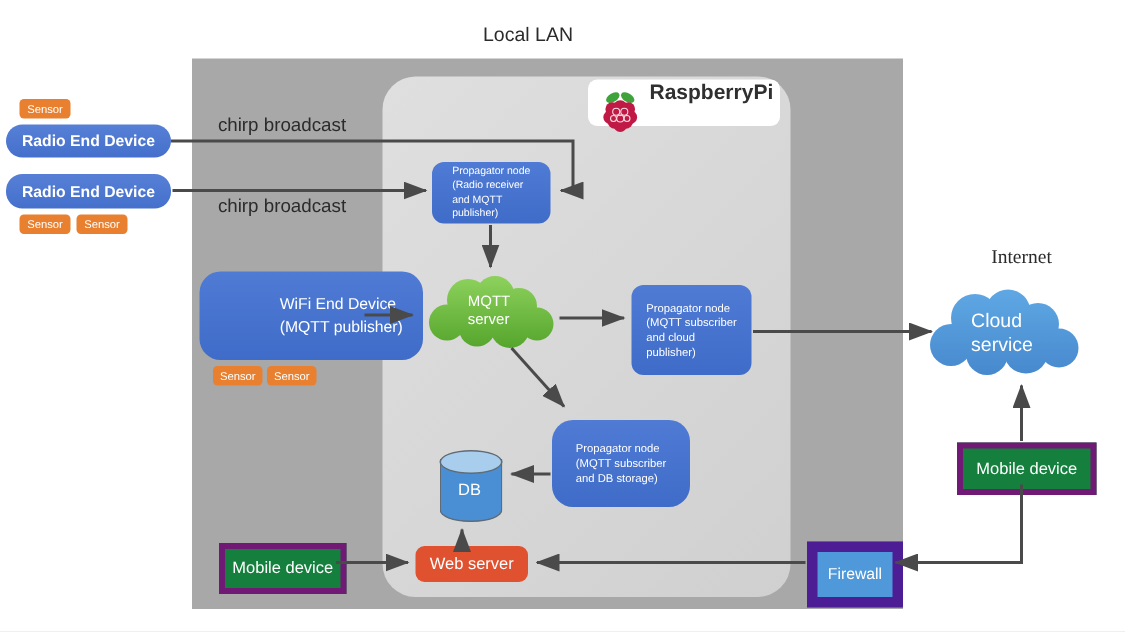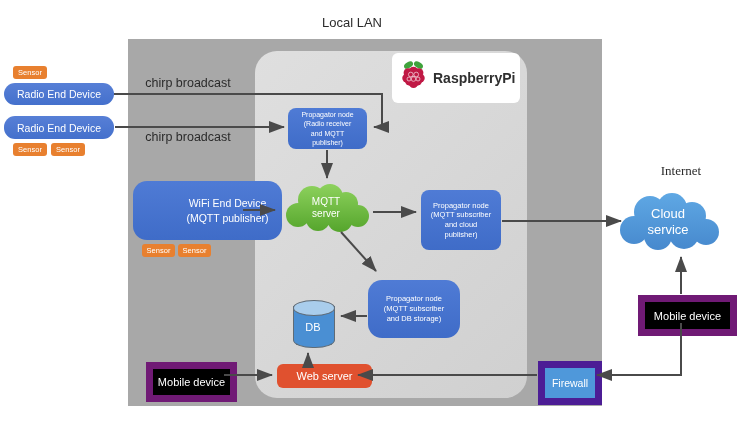--- a/index.html
+++ b/index.html
@@ -2,46 +2,46 @@
 <html><head>
 <meta charset="utf-8">
 <style>
   html,body{margin:0;padding:0;background:#ffffff;}
   #stage{
     position:relative;width:750px;height:421px;overflow:hidden;
     font-family:"Liberation Sans", sans-serif;background:#ffffff;
   }
   .abs{position:absolute;}
   .ml{white-space:pre-line;}
-  .ctr{display:flex;align-items:center;justify-content:center;text-align:center;}
+  .ctr{display:flex;align-items:center;justify-content:center;}
   .lan-box{background:#a8a8a8;}
   .pi-box{background:linear-gradient(135deg,#dfdfdf,#d0d0d0);border-radius:22px;}
-  .pill{background:linear-gradient(#577fd6,#4470cc);color:#fff;border-radius:11px;font-size:10.5px;}
+  .pill{background:linear-gradient(#577fd6,#4470cc);color:#fff;border-radius:11px;font-size:10.5px;font-weight:bold;}
   .bluebox{background:linear-gradient(#4f7bd5,#3f6cc8);color:#fff;}
   .sensor{background:#e8802f;color:#fff;border-radius:3px;font-size:7.5px;}
-  .greenbox{background:#000000;border:7px solid #701a75;color:#fff;font-size:11px;}
+  .greenbox{background:#15803d;border:4px solid #701a75;color:#fff;font-size:11px;}
   .label-dark{color:#2b2b2b;}
   .cloud-text{color:#fff;position:relative;z-index:2;}
   svg{display:block;}
   #connectors{position:absolute;left:0;top:0;z-index:10;pointer-events:none;}
 </style>
 </head>
 <body>
 
 <div id="stage">
 
   <div class="abs lan-box" style="left:128px;top:39px;width:474px;height:367px;z-index:1;"></div>
 
   <div class="abs pi-box" style="left:255px;top:51px;width:272px;height:347px;z-index:2;"></div>
 
   <div class="abs ctr label-dark" style="left:300px;top:14px;width:104px;height:16px;font-size:13px;z-index:3;">Local LAN</div>
 
   <div class="abs ctr label-dark" style="left:640px;top:163px;width:82px;height:16px;font-size:13px;z-index:3;font-family:Liberation Serif, serif;">Internet</div>
 
-  <div class="abs" style="left:392px;top:53px;width:128px;height:50px;background:#fff;border-radius:6px;z-index:3;display:flex;align-items:center;">
+  <div class="abs" style="left:392px;top:53px;width:128px;height:31px;background:#fff;border-radius:6px;z-index:3;display:flex;">
     <span class="abs" style="left:8px;top:5px;width:27px;height:33px;">
       <svg viewBox="0 0 30 34" width="27" height="33">
         <g fill="#3fa33c">
           <ellipse cx="9.5" cy="6.5" rx="5.5" ry="3.2" transform="rotate(-32 9.5 6.5)"></ellipse>
           <ellipse cx="20.5" cy="6.5" rx="5.5" ry="3.2" transform="rotate(32 20.5 6.5)"></ellipse>
         </g>
         <g fill="#c01945">
           <circle cx="9" cy="15" r="5"></circle>
             <circle cx="21" cy="15" r="5"></circle>
           <circle cx="15" cy="14" r="5.5"></circle>
@@ -114,21 +114,21 @@
   <div class="abs ctr bluebox ml" style="left:368px;top:280px;width:92px;height:58px;border-radius:14px;font-size:7.5px;line-height:1.35;z-index:3;">Propagator node
 (MQTT subscriber
 and DB storage)</div>
 
   <div class="abs" style="left:293px;top:300px;width:42px;height:49px;z-index:3;">
     <div class="abs" style="left:0;top:6px;width:40px;height:41px;background:#4a8fd3;border:1px solid #5f6b76;border-top:none;border-radius:0 0 20px 20px / 0 0 8px 8px;"></div>
     <div class="abs" style="left:0;top:0;width:40px;height:14px;background:#a9cdec;border:1px solid #5f6b76;border-radius:50%;"></div>
     <div class="abs ctr" style="left:0;top:10px;width:40px;height:34px;color:#fff;font-size:11px;">DB</div>
   </div>
 
-  <div class="abs ctr" style="left:277px;top:364px;width:95px;height:24px;background:#e0512f;border-radius:6px;color:#fff;font-size:11px;z-index:3;">Web server</div>
+  <div class="abs ctr" style="left:277px;top:364px;width:75px;height:24px;background:#e0512f;border-radius:6px;color:#fff;font-size:11px;z-index:3;">Web server</div>
 
   <div class="abs ctr greenbox" style="left:146px;top:362px;width:77px;height:26px;z-index:3;">Mobile device</div>
 
   <div class="abs ctr" style="left:538px;top:361px;width:50px;height:30px;background:#4f98da;border:7px solid #4c1d95;color:#fff;font-size:10.5px;z-index:3;">Firewall</div>
 
   <div class="abs ctr greenbox" style="left:638px;top:295px;width:85px;height:27px;z-index:3;">Mobile device</div>
 
   <div class="abs" style="left:614px;top:192px;width:108px;height:60px;z-index:3;">
     <svg viewBox="0 0 108 60" width="108" height="60" style="position:absolute;left:0;top:0;">
       <defs>

